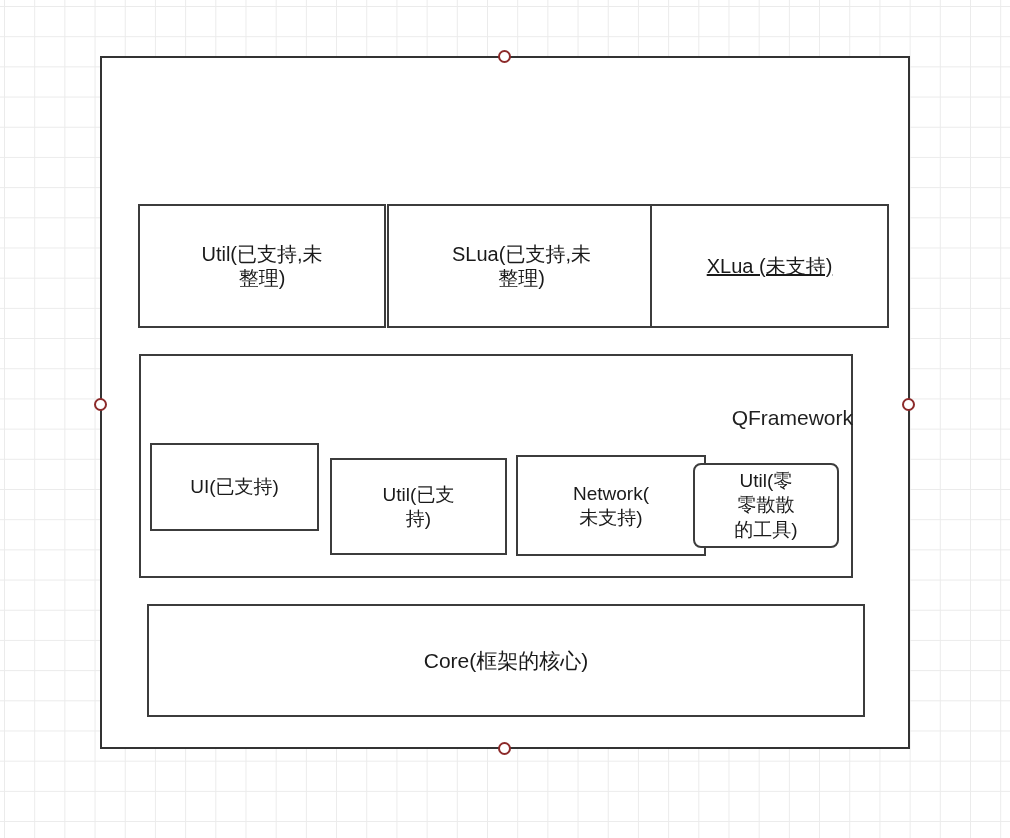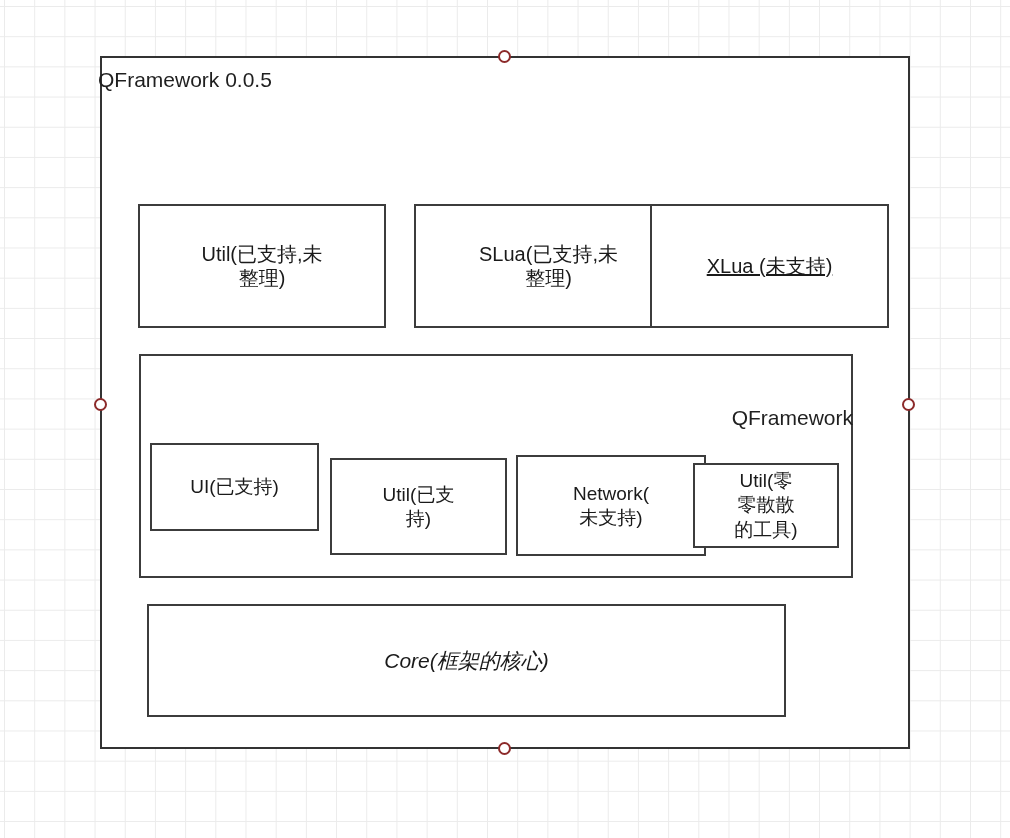--- a/index.html
+++ b/index.html
@@ -58,21 +58,21 @@
     left: 98px;
     top: 68px;
     font-size: 21px;
     color: #1f1f1f;
     white-space: nowrap;
   }
 
   
   .lua-box { top: 204px; height: 124px; font-size: 20px; }
   #tolua-box   { left: 138px; width: 248px; }
-  #slua-box    { left: 414px; width: 269px; }
+  #slua-box    { left: 387px; width: 269px; }
   #xlua-box    { left: 650px; width: 239px; text-decoration: underline; }
 
   
   #qframework-box {
     left: 139px;
     top: 354px;
     width: 714px;
     height: 224px;
     align-items: flex-start;
     justify-content: center;
@@ -86,37 +86,36 @@
     font-size: 21px;
     color: #1f1f1f;
   }
 
   
   .mod-box { font-size: 19px; }
   #ui-box      { left: 150px;  top: 443px; width: 169px; height: 88px; }
   #asset-box   { left: 330px;  top: 458px; width: 177px; height: 97px; }
   #network-box { left: 516px;  top: 455px; width: 190px; height: 101px; }
   #util-box    { left: 693px;  top: 463px; width: 146px; height: 85px;
-                 overflow: visible; }
+                 overflow: visible; border-radius: 8px; }
   #util-box .overflow-text {
     display: block;
     width: 146px;
     line-height: 1.28;
     font-size: 19px;
     white-space: pre-line;
   }
 
   
   #core-box {
     left: 147px;
     top: 604px;
-    width: 639px;
+    width: 718px;
     height: 113px;
     font-size: 21px;
-    font-style: italic;
   }
 
   
   .handle {
     position: absolute;
     width: 13px;
     height: 13px;
     box-sizing: border-box;
     border: 2px solid #8c2a2a;
     border-radius: 50%;
@@ -127,21 +126,20 @@
   #handle-left   { left: 94px;  top: 398px; }
   #handle-right  { left: 902px; top: 398px; }
 </style>
 </head>
 <body>
 
 <div id="canvas">
 
   <div class="node" id="outer-box"></div>
 
-  <div id="outer-title">QFramework 0.0.5</div>
 
   <div class="node lua-box" id="tolua-box">Util(已支持,未
 整理)</div>
 
   <div class="node lua-box" id="slua-box">SLua(已支持,未
 整理)</div>
 
   <div class="node lua-box" id="xlua-box">XLua (未支持)</div>
 
   <div class="node" id="qframework-box"></div>

